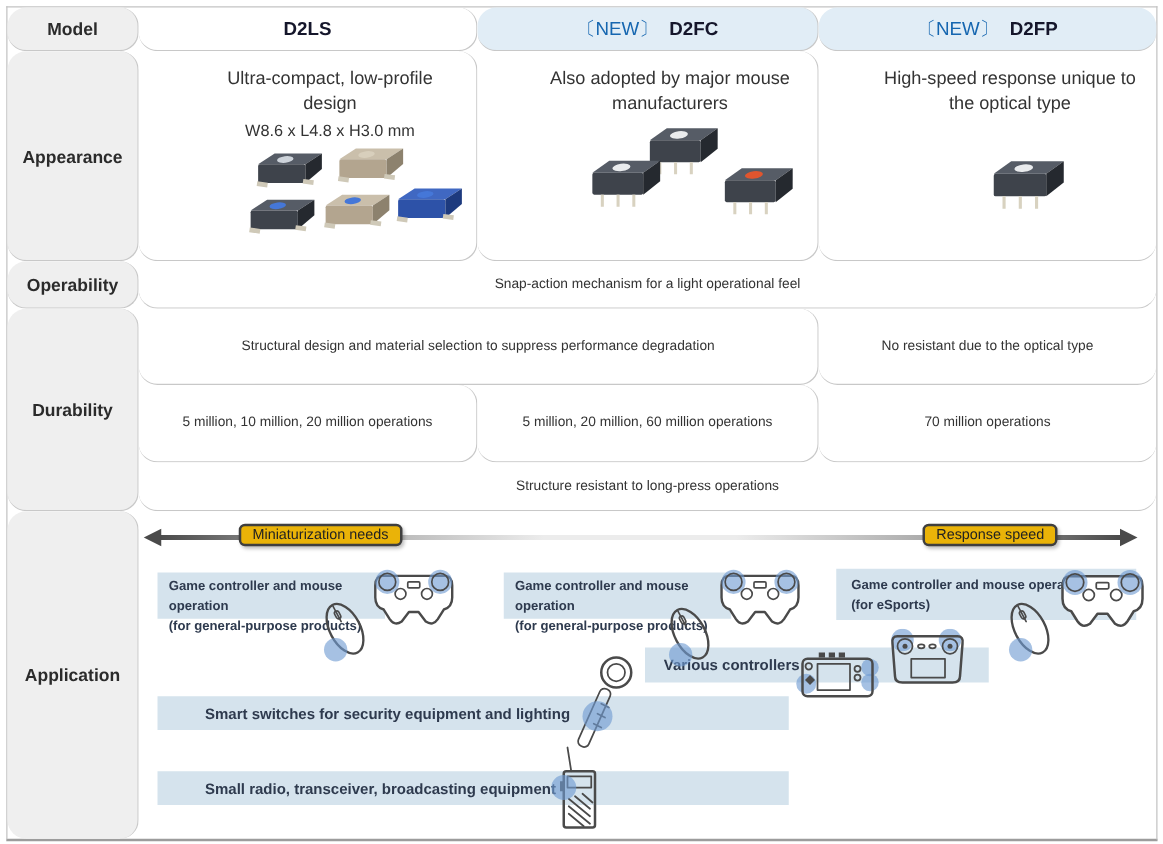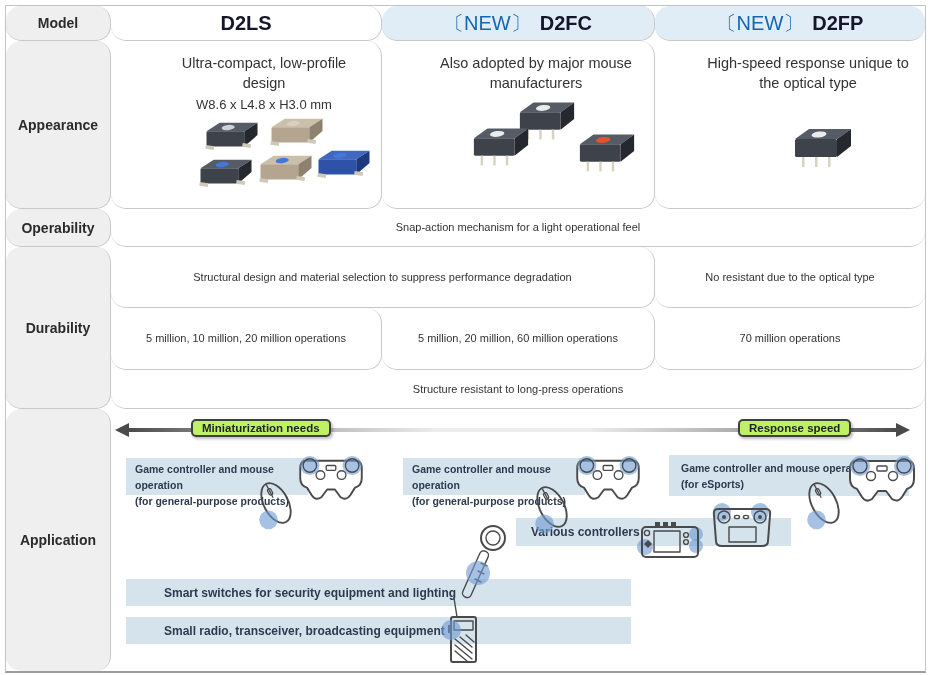--- a/index.html
+++ b/index.html
@@ -14,21 +14,21 @@
     display:grid;
     grid-template-columns:105px 271px 273px 270px;
     grid-template-rows:35px 168px 38px 61px 62px 39px 262px;
     border:1px solid #c3c3c3;border-bottom:2px solid #9c9c9c;
     background:#fff;box-sizing:content-box;
   }
   .c{border-right:1px solid var(--border);border-bottom:1px solid var(--border);box-sizing:border-box;overflow:hidden;border-radius:15px;}
   .lc{border-right:none;}
   .lb{border-bottom:none;}
   .lab{background:var(--label-bg);display:flex;align-items:center;justify-content:center;font-weight:bold;font-size:14px;color:#2b2b2b;}
-  .hd{display:flex;align-items:center;justify-content:center;gap:9px;font-weight:bold;font-size:20px;color:var(--model-text);text-align:right;}
+  .hd{display:flex;align-items:center;justify-content:center;gap:9px;font-weight:bold;font-size:15px;color:var(--model-text);text-align:right;}
   .hd-new{background:var(--header-new-bg);}
   .tag{color:var(--new-blue);font-weight:normal;}
   .acell{display:flex;flex-direction:column;align-items:center;padding-top:13px;padding-left:36px;}
   .app-title{font-size:14.5px;line-height:1.35;text-align:center;padding:0 16px;}
   .dims{font-size:13px;margin-top:4px;}
   .art{position:relative;width:100%;flex:1;}
   .art svg{position:absolute;}
   .ctxt{display:flex;align-items:center;justify-content:center;text-align:right;font-size:11px;line-height:1.35;padding:0 32px;}
   
   .swc-dark{--swbody:#3e434b;--swtop:#565c66;--swside:#25292f;}
@@ -37,22 +37,22 @@
   .swc-blue{--swbody:#2d52a8;--swtop:#4068c2;--swside:#1d3a7e;}
   .btn-gray{--swbtn:#cdd3da;} .btn-tan{--swbtn:#d8cfbc;} .btn-blue{--swbtn:#4577d8;}
   .btn-white{--swbtn:#e9ebed;} .btn-red{--swbtn:#e0552e;}
   
   .appcell{position:relative;}
   .axis-line{position:absolute;left:16px;top:19px;width:770px;height:4px;
     background:linear-gradient(90deg,#4a4a4a,#9a9a9a 15%,#ececec 40%,#ececec 60%,#9a9a9a 85%,#4a4a4a);}
   .ah{position:absolute;top:14px;width:0;height:0;border-top:7px solid transparent;border-bottom:7px solid transparent;}
   .ah-l{left:4px;border-right:14px solid #4a4a4a;}
   .ah-r{left:785px;border-left:14px solid #4a4a4a;}
-  .axis-lab{position:absolute;top:10px;background:#bef264;border:2px solid #3f3f3f;border-radius:5px;
-    padding:1px 9px;font-size:11.5px;font-weight:bold;color:#222;white-space:nowrap;
+  .axis-lab{position:absolute;top:10px;background:#eab308;border:2px solid #3f3f3f;border-radius:5px;
+    padding:1px 9px;font-size:11.5px;font-weight:normal;color:#222;white-space:nowrap;
     box-shadow:1.5px 2px 3px rgba(0,0,0,.25);}
   .blk{position:absolute;background:var(--band-blue);color:#2e3a4e;font-weight:bold;box-sizing:border-box;}
   .gbox{font-size:10.5px;line-height:1.5;padding:4px 0 0 9px;}
   .band{font-size:12px;display:flex;align-items:center;}
   .icon{position:absolute;}
   .hl{fill:var(--highlight-blue);opacity:.62;}
   .ln{fill:none;stroke:#4a4a4a;stroke-width:2;stroke-linejoin:round;stroke-linecap:round;}
   .ln-thin{fill:none;stroke:#4a4a4a;stroke-width:1.4;stroke-linejoin:round;stroke-linecap:round;}
 </style>
 </head>
@@ -227,21 +227,21 @@
       <div>(for general-purpose products)</div>
     </div>
     <div class="blk gbox" style="left:558px;top:46px;width:240px;height:41px;padding-left:12px;padding-top:6px">
       <div>Game controller and mouse operation</div>
       <div>(for eSports)</div>
     </div>
 
     <div class="blk band" style="left:405px;top:109px;width:275px;height:28px;padding-left:15px">
       <span>Various controllers</span>
     </div>
-    <div class="blk band" style="left:15px;top:170px;width:505px;height:27px;padding-left:38px">
+    <div class="blk band" style="left:15px;top:148px;width:505px;height:27px;padding-left:38px">
       <span>Smart switches for security equipment and lighting</span>
     </div>
     <div class="blk band" style="left:15px;top:208px;width:505px;height:27px;padding-left:38px">
       <span>Small radio, transceiver, broadcasting equipment</span>
     </div>
 
     <svg class="icon" style="left:142px;top:66px;width:46px;height:56px">
         <use href="#sym-mouse"></use>
       </svg>
     <svg class="icon" style="left:183px;top:44px;width:74px;height:50px">

